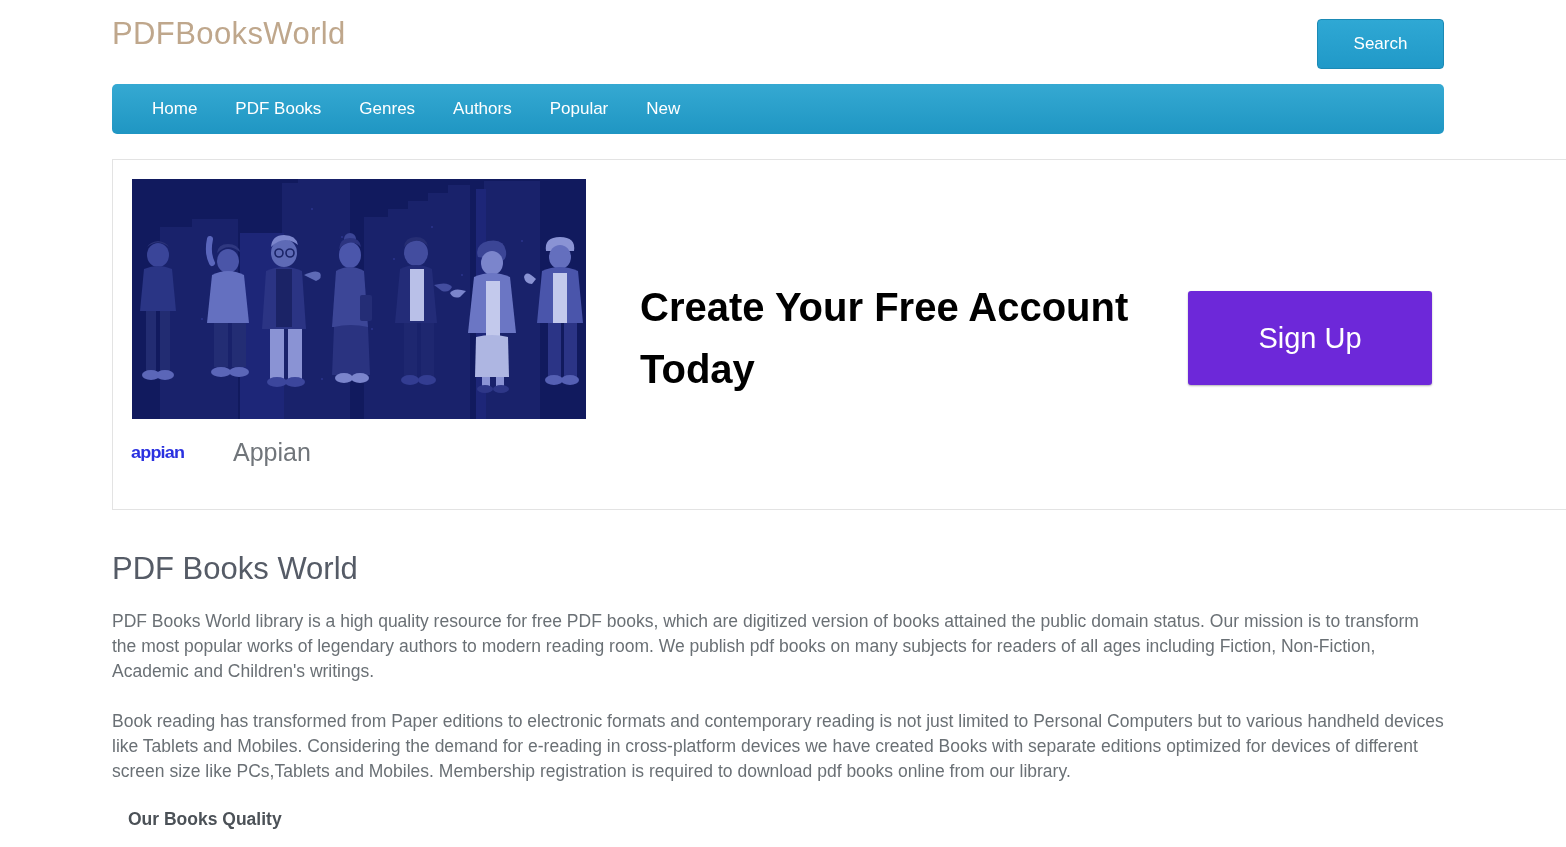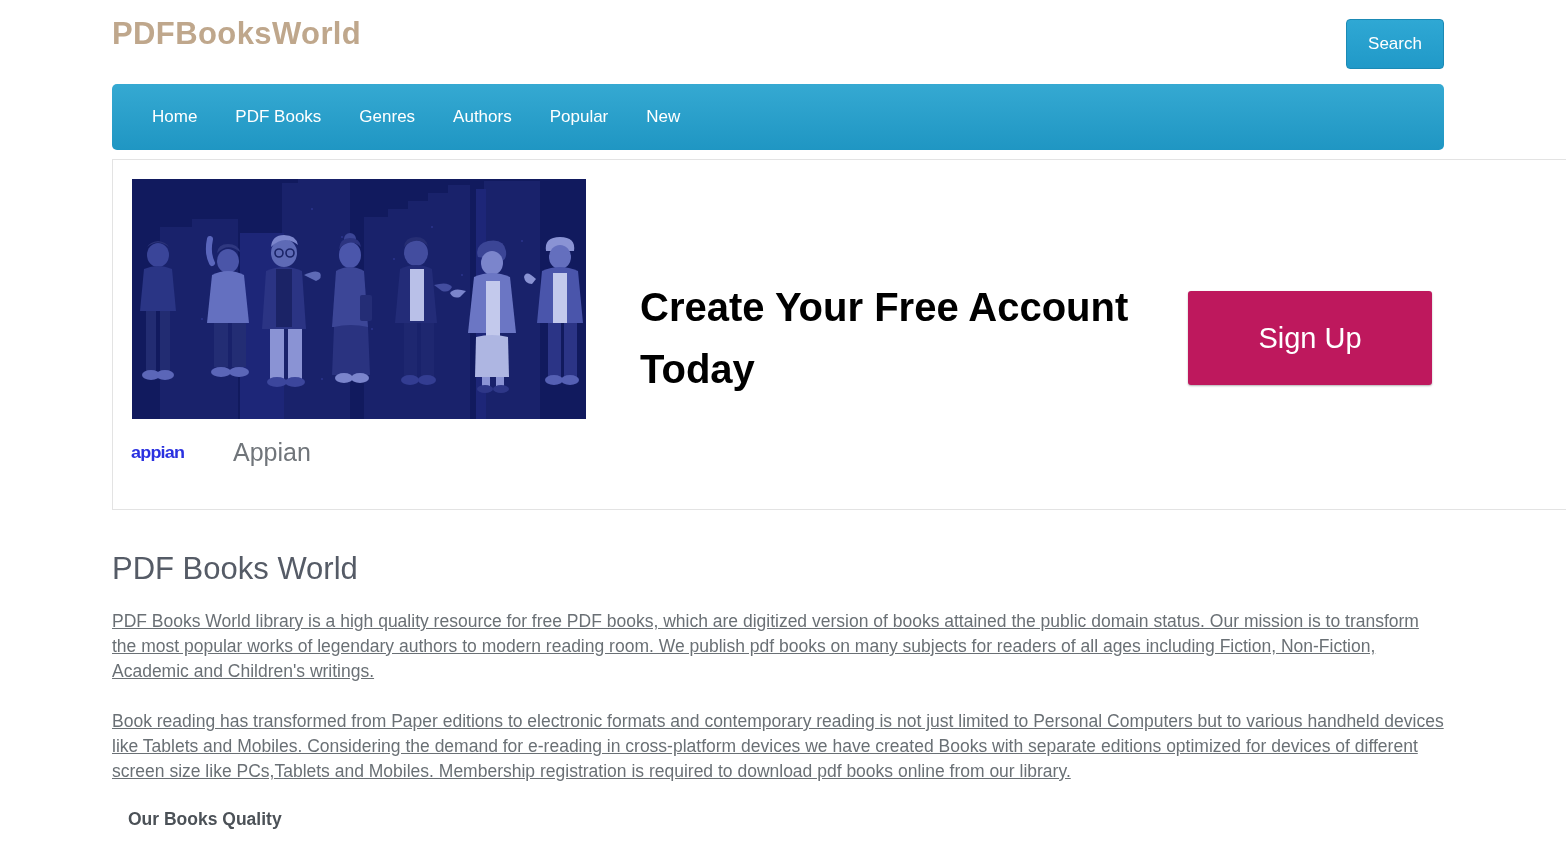--- a/index.html
+++ b/index.html
@@ -29,48 +29,48 @@
     height: 82px;
   }
   .logo {
     position: absolute;
     left: 112px;
     top: 16px;
     font-size: 31px;
     letter-spacing: 0.4px;
     color: #bfa78c;
     font-family: "Liberation Sans", sans-serif;
-    font-weight: 700;
+    font-weight: 400;
     white-space: nowrap;
   }
   .search-btn {
     position: absolute;
     right: 122px;
     top: 19px;
-    width: 98px;
+    width: 127px;
     height: 50px;
     background: linear-gradient(to bottom, #2fa8d4 0%, #2099c8 100%);
     border: 1px solid #1b8ab5;
     border-radius: 4px;
     color: #ffffff;
     font-size: 17px;
     font-family: "Liberation Sans", sans-serif;
     cursor: pointer;
     padding: 0;
     line-height: 48px;
     text-align: center;
   }
 
   
   .navbar {
     position: absolute;
     left: 112px;
     top: 84px;
     width: 1332px;
-    height: 66px;
+    height: 50px;
     background: linear-gradient(to bottom, #35a9d2 0%, #1f96c3 100%);
     border-radius: 5px;
     display: flex;
     align-items: center;
     padding-left: 40px;
   }
   .nav-item {
     color: #ffffff;
     font-size: 17px;
     margin-right: 38px;
@@ -133,21 +133,21 @@
     line-height: 1.55;
     color: #000000;
     font-family: "Liberation Sans", sans-serif;
   }
   .ad-cta {
     position: absolute;
     left: 1075px;
     top: 131px;
     width: 244px;
     height: 94px;
-    background: #be185d;
+    background: #6d28d9;
     border: none;
     border-radius: 3px;
     color: #ffffff;
     font-size: 29px;
     font-family: "Liberation Sans", sans-serif;
     cursor: pointer;
     box-shadow: 0 1px 2px rgba(0,0,0,0.3);
   }
   .ad-advertiser {
     position: absolute;
@@ -185,21 +185,20 @@
     color: #555b66;
     margin: 0 0 22px 0;
     font-family: "Liberation Sans", sans-serif;
   }
   .para {
     font-size: 17.5px;
     line-height: 25px;
     color: #6a7075;
     margin: 0 0 25px 0;
     font-family: "Liberation Sans", sans-serif;
-    text-decoration: underline;
   }
   .subhead {
     font-size: 17.5px;
     font-weight: bold;
     color: #4b5157;
     margin: 16px;
     font-family: "Liberation Sans", sans-serif;
   }
 </style>
 </head>

